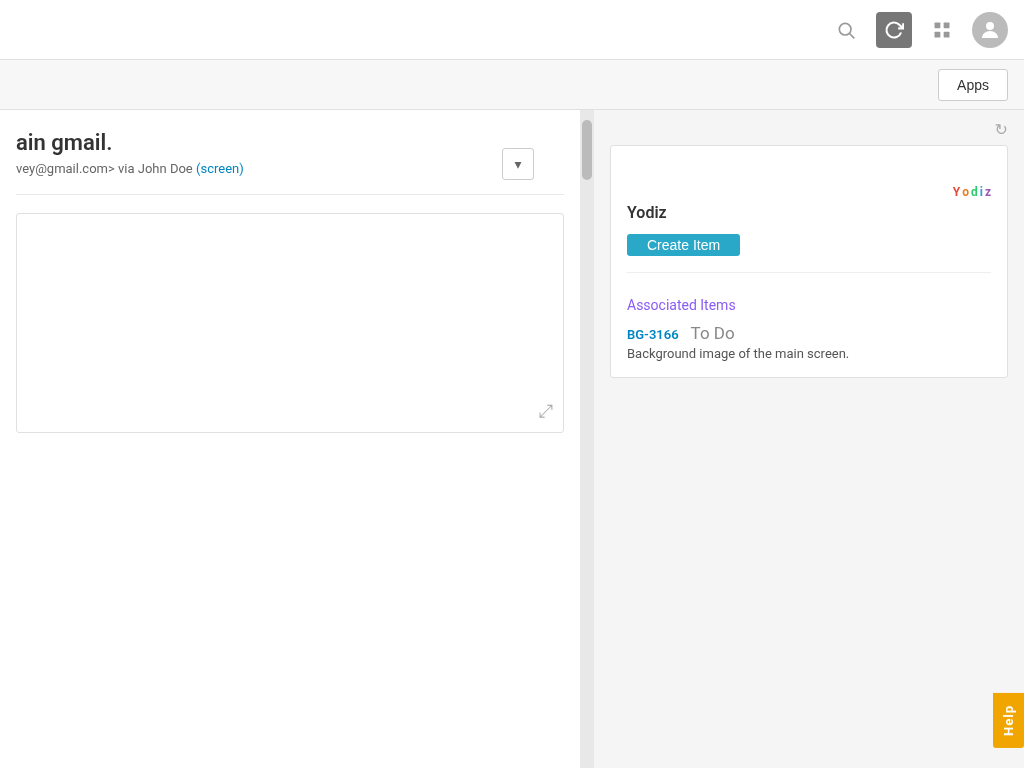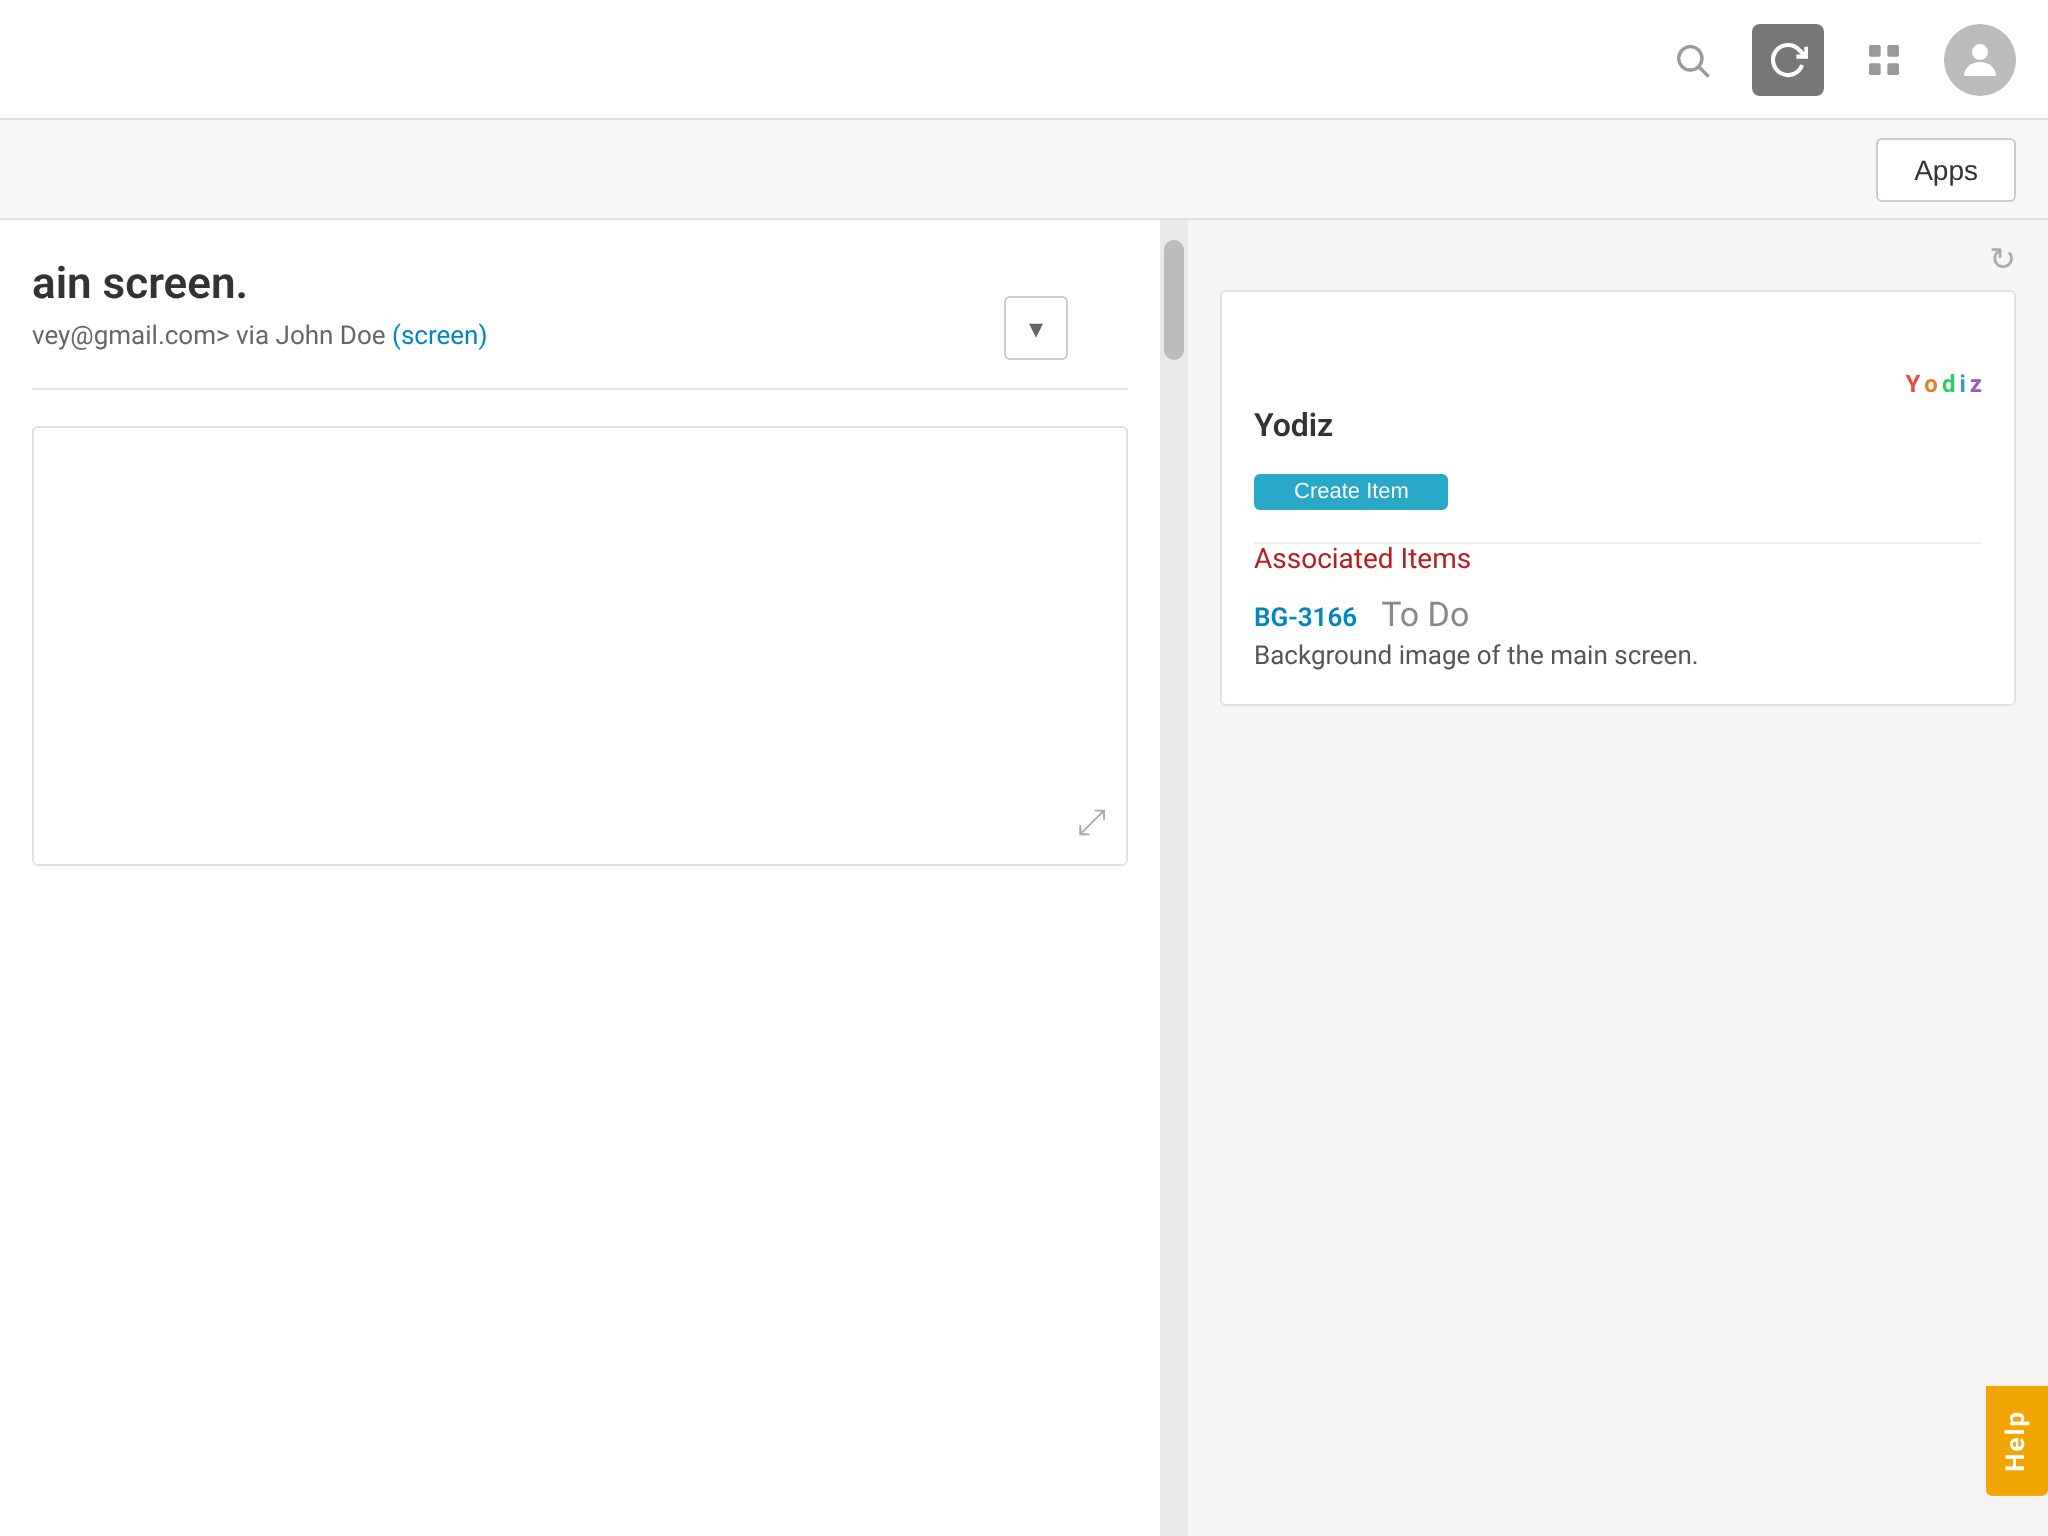--- a/index.html
+++ b/index.html
@@ -188,32 +188,32 @@
     .logo-i { color: #3498db; }
     .logo-z { color: #9b59b6; }
 
     .create-item-btn {
       background: #29a8c8;
       color: #fff;
       border: none;
       padding: 3px 20px;
       border-radius: 3px;
       cursor: pointer;
-      font-size: 11px;
+      font-size: 14px;
       font-weight: 500;
       margin-bottom: 16px;
       display: inline-block;
     }
 
     .associated-items-label {
       font-size: 14px;
-      color: #b91c1c;
+      color: #8b5cf6;
       margin-bottom: 10px;
       border-top: 1px solid #eee;
-      padding-top: 0;
+      padding-top: 24px;
     }
     .item-row {
       margin-top: 6px;
     }
     .item-id {
       color: #0085c3;
       font-size: 13px;
       font-weight: 600;
       margin-right: 8px;
     }
@@ -306,21 +306,21 @@
 <div class="apps-bar">
   <button class="apps-button">Apps</button>
 </div>
 
 <div class="main-area">
 
   <div class="left-panel">
     <div class="left-content">
       <div style="position:relative; display:flex; align-items:flex-start; justify-content:space-between;">
         <div>
-          <div class="main-screen-title">ain screen.</div>
+          <div class="main-screen-title">ain gmail.</div>
           <div class="email-line">
             <span>vey@gmail.com&gt; via John Doe</span>
             <a class="change-link" href="#">(screen)</a>
           </div>
         </div>
         <button class="dropdown-btn">
           <span>▾</span>
         </button>
       </div>
       <div class="divider"></div>

